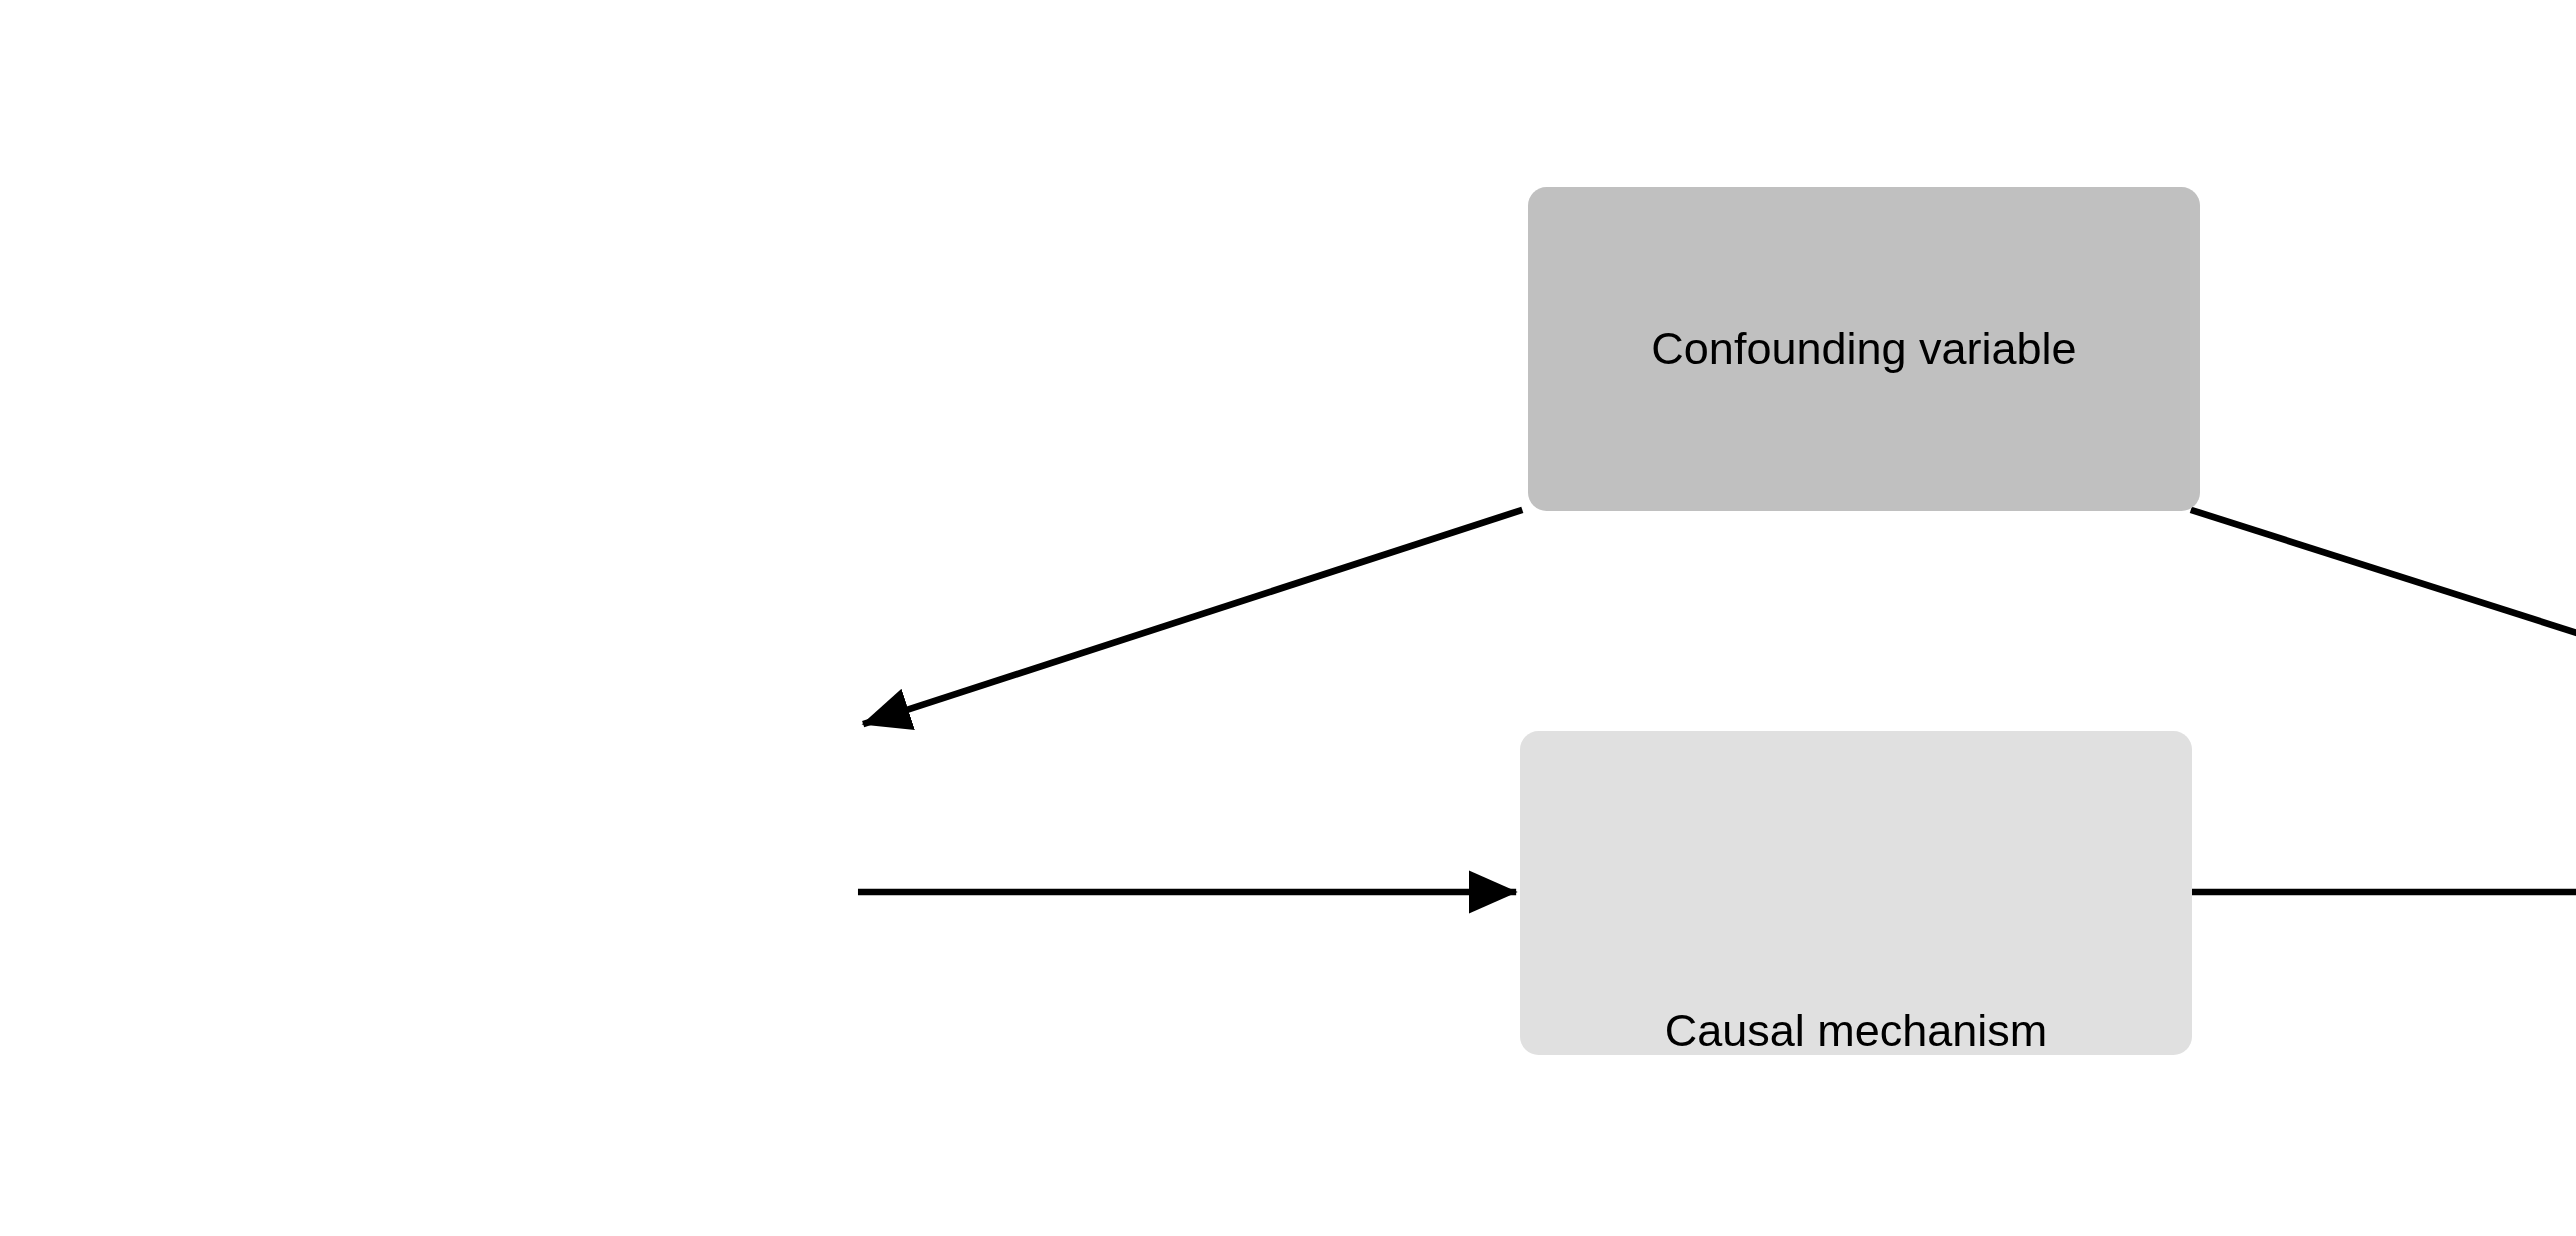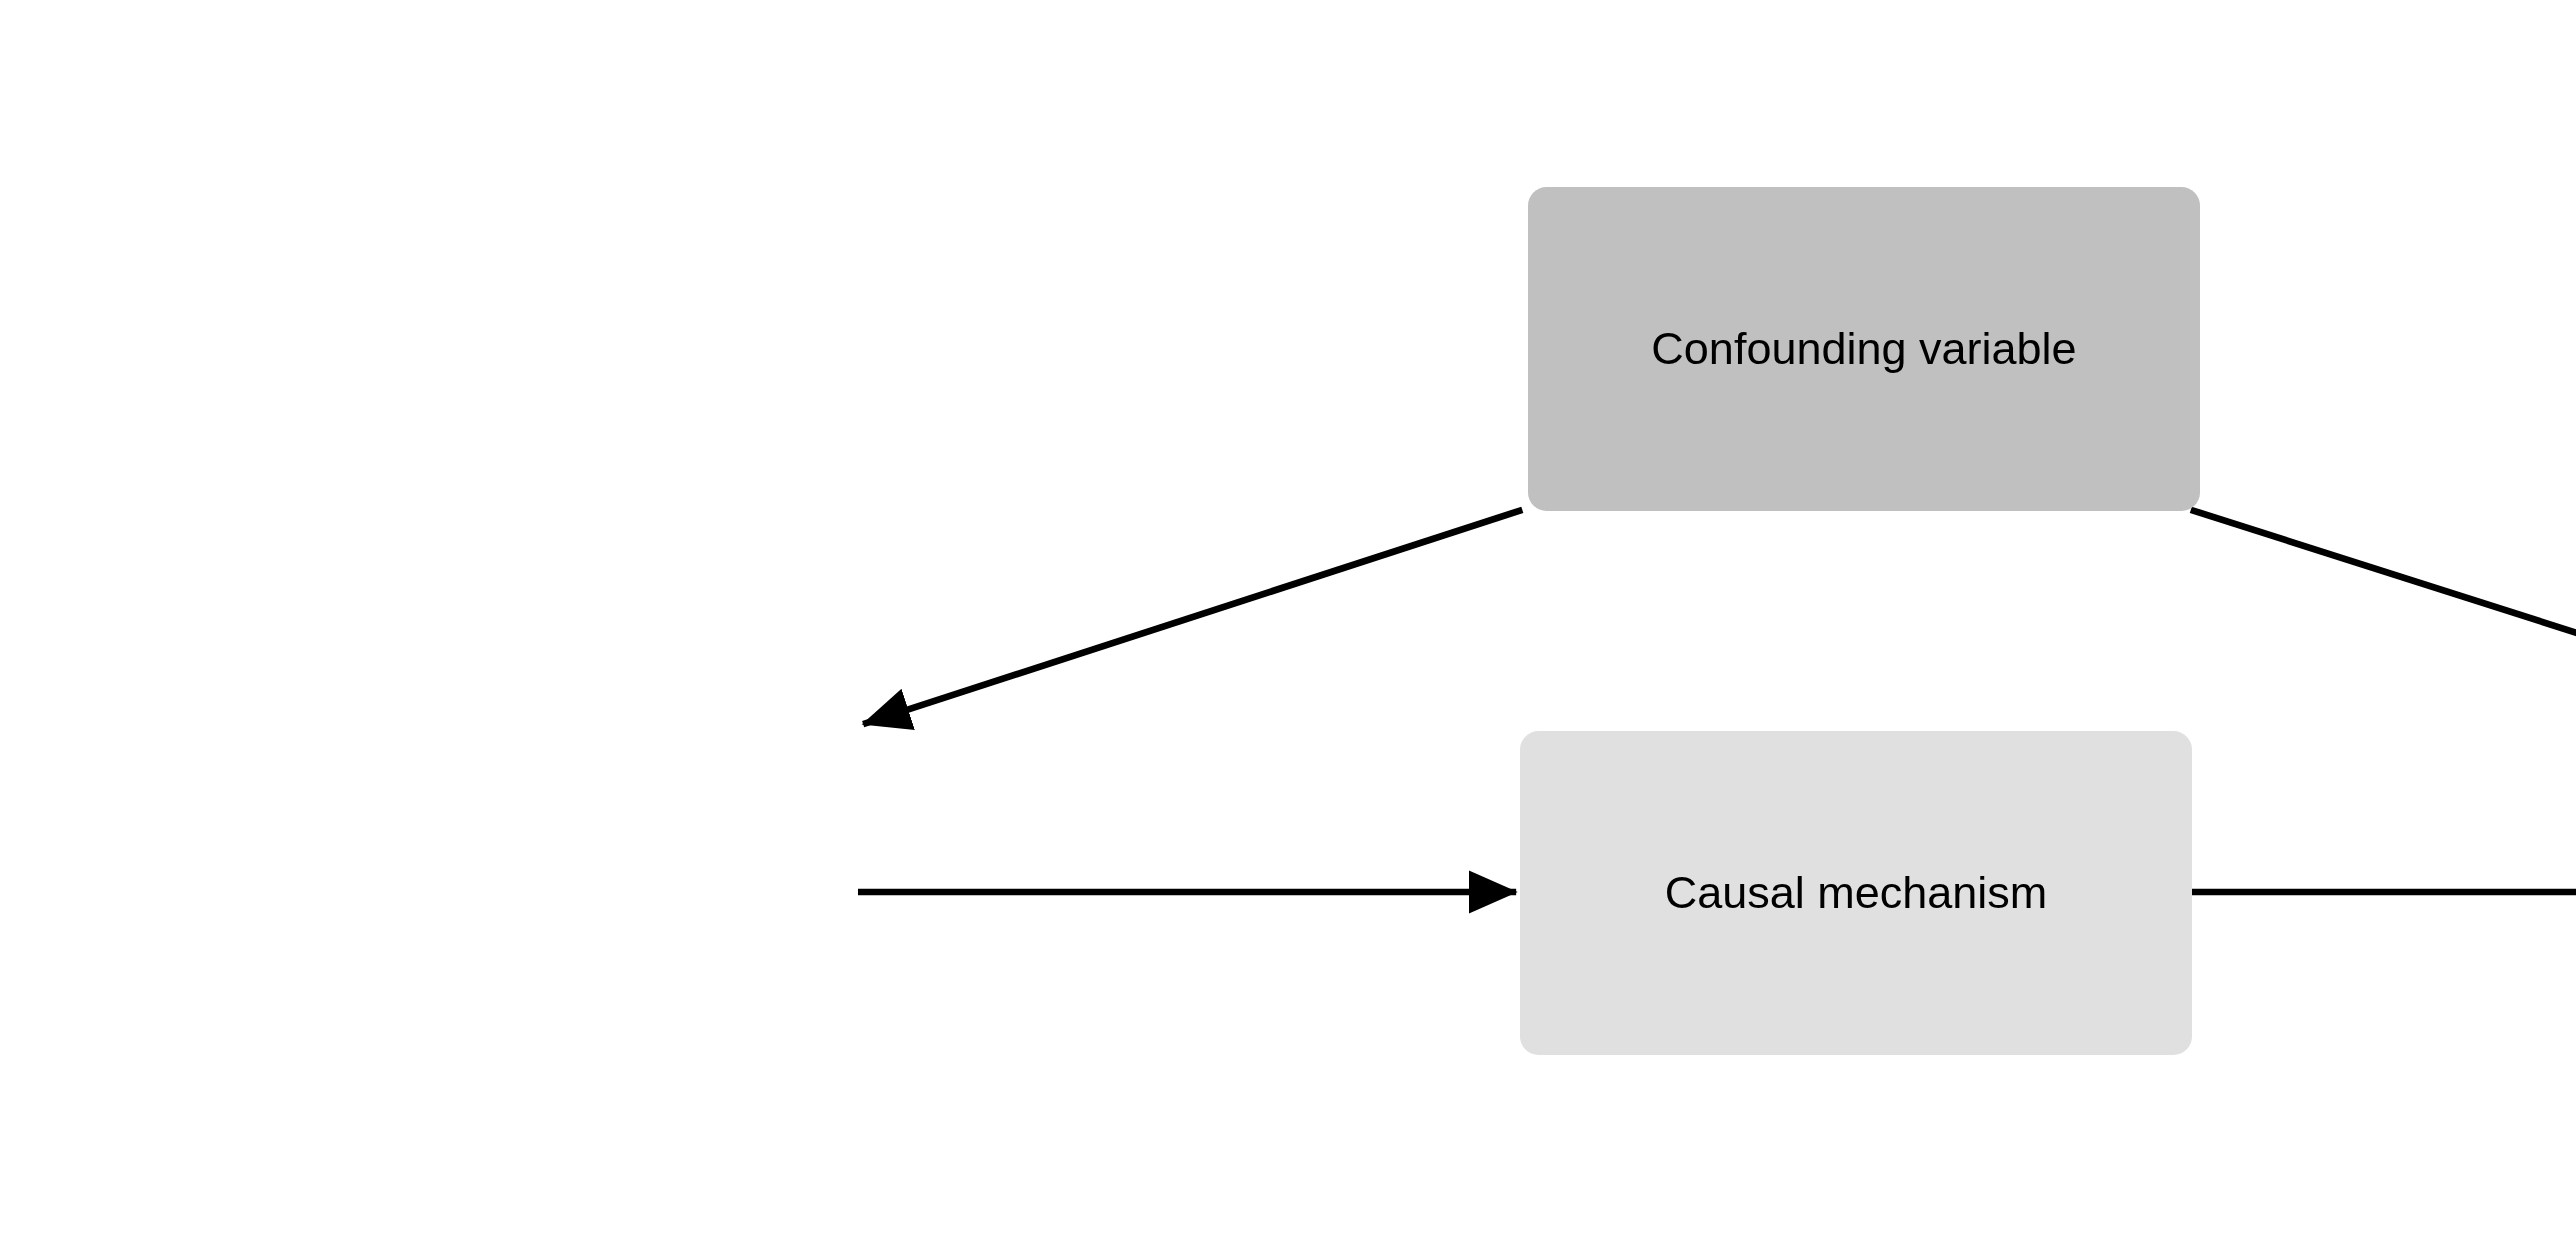--- a/index.html
+++ b/index.html
@@ -30,21 +30,21 @@
     align-items: center;
     justify-content: center;
     text-align: center;
     color: #000000;
     font-size: 45px;
     line-height: 1.1;
     letter-spacing: 0px;
   }
   .node-confounding { left: 1520px; top: 187px;  width: 672px; height: 324px; margin-left: 8px; }
   .node-independent { left: 173px;  top: 731px; width: 685px; height: 324px; }
-  .node-causal      { left: 1520px; top: 731px; width: 672px; height: 324px; }
+  .node-causal      { left: 1520px; top: 731px; width: 672px; height: 324px; align-items: flex-end; }
   .edge-line {
     stroke: #000000;
     stroke-width: 13px;
     fill: none;
   }
   .arrow-head {
     fill: #000000;
     stroke: none;
   }
 </style>

